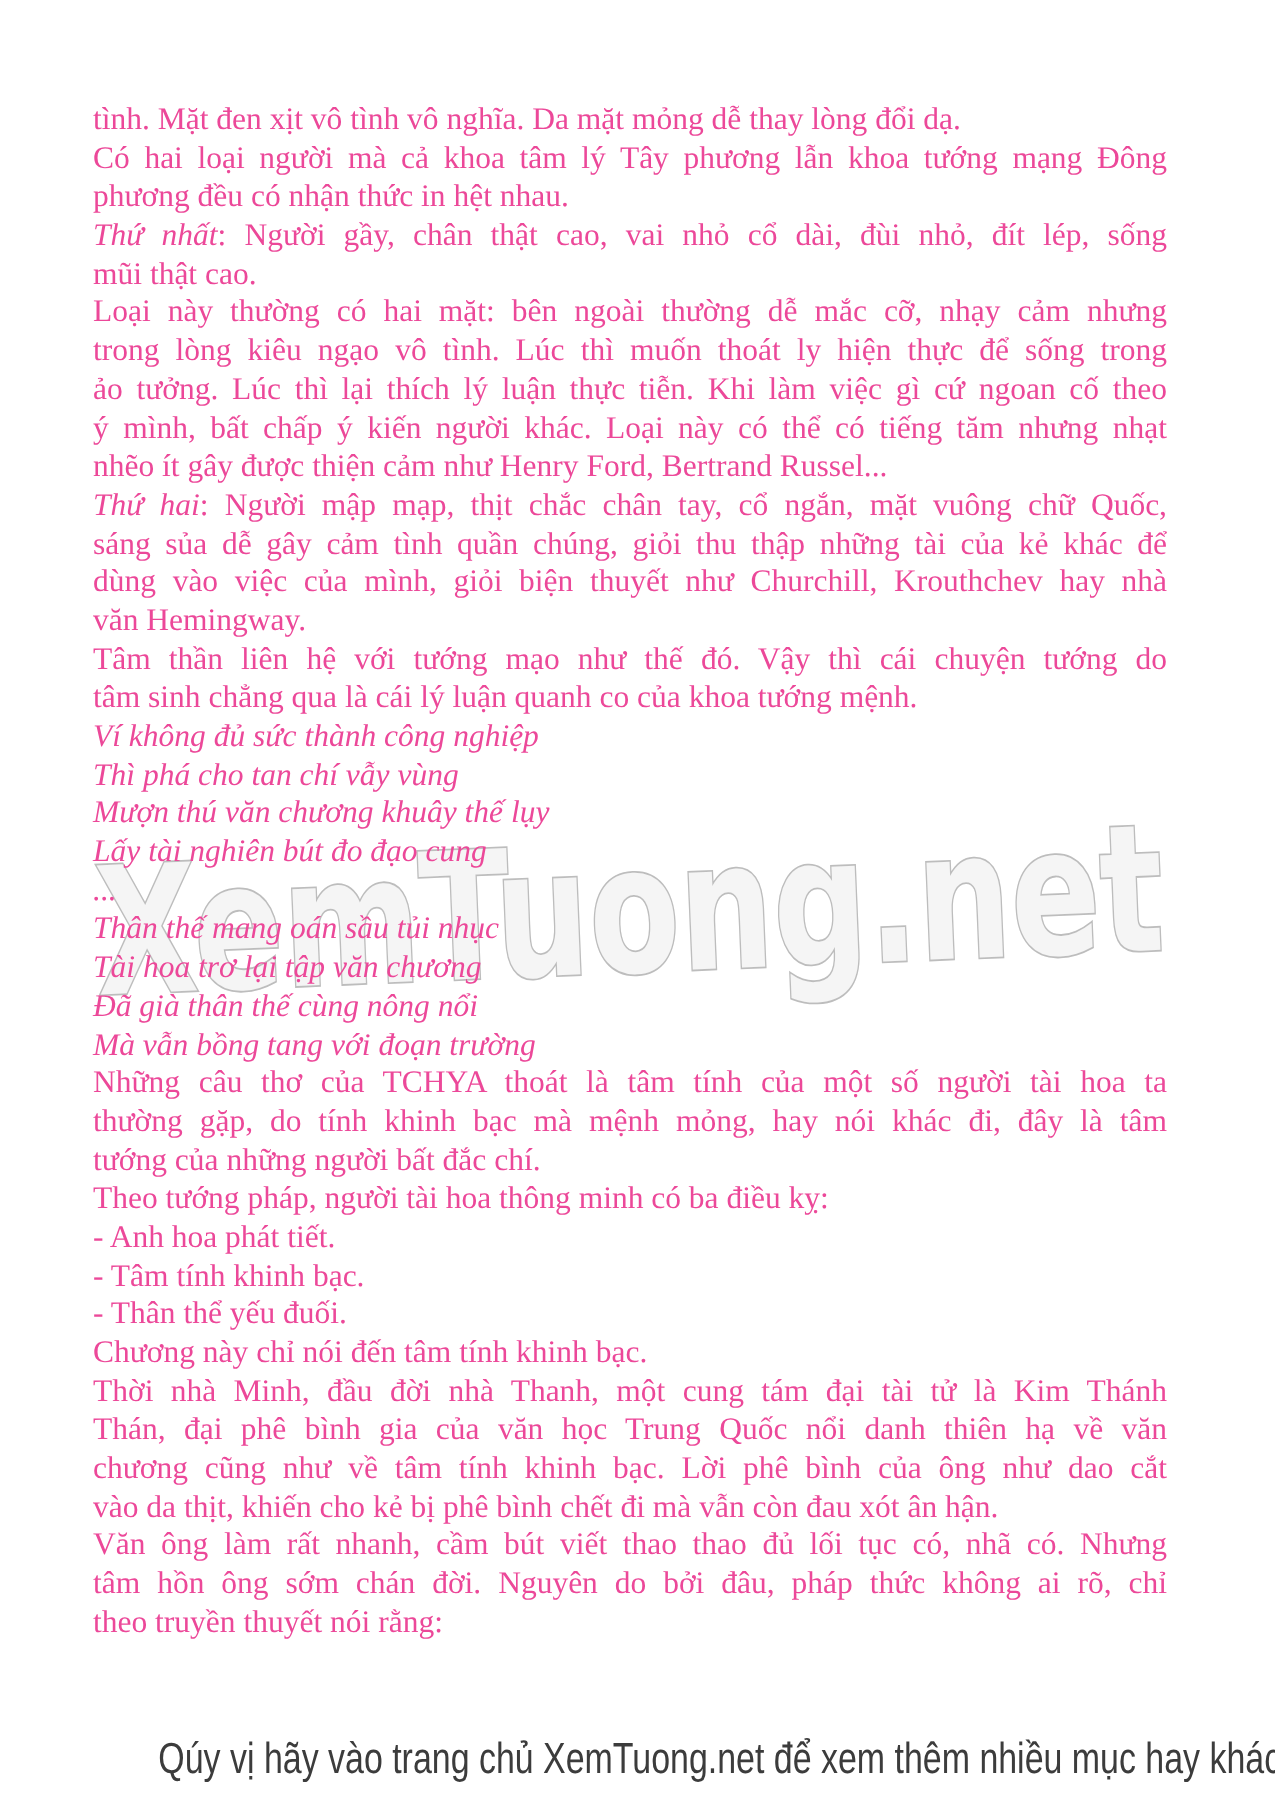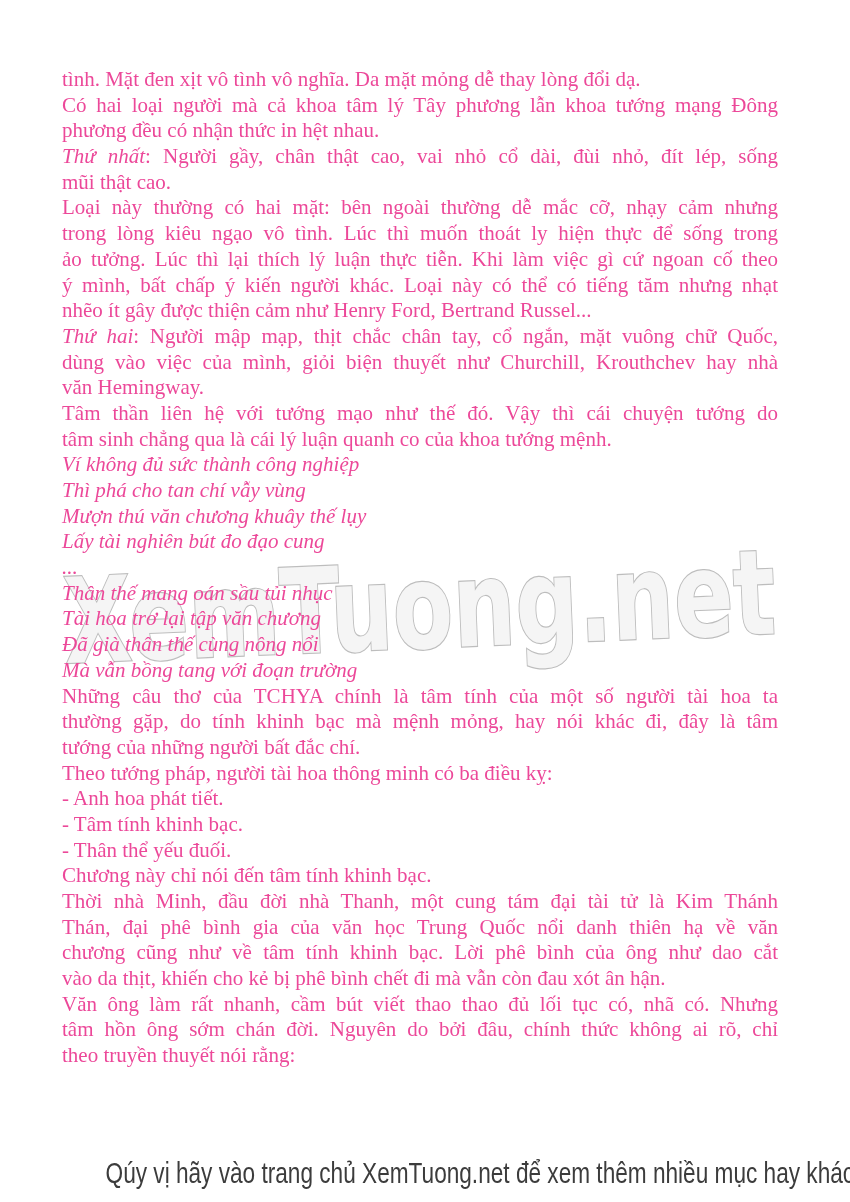--- a/index.html
+++ b/index.html
@@ -79,47 +79,48 @@
       <div class="line just">Có hai loại người mà cả khoa tâm lý Tây phương lẫn khoa tướng mạng Đông</div>
       <div class="line">phương đều có nhận thức in hệt nhau.</div>
       <div class="line just"><em>Thứ nhất</em>: Người gầy, chân thật cao, vai nhỏ cổ dài, đùi nhỏ, đít lép, sống</div>
       <div class="line">mũi thật cao.</div>
       <div class="line just">Loại này thường có hai mặt: bên ngoài thường dễ mắc cỡ, nhạy cảm nhưng</div>
       <div class="line just">trong lòng kiêu ngạo vô tình. Lúc thì muốn thoát ly hiện thực để sống trong</div>
       <div class="line just">ảo tưởng. Lúc thì lại thích lý luận thực tiễn. Khi làm việc gì cứ ngoan cố theo</div>
       <div class="line just">ý mình, bất chấp ý kiến người khác. Loại này có thể có tiếng tăm nhưng nhạt</div>
       <div class="line">nhẽo ít gây được thiện cảm như Henry Ford, Bertrand Russel...</div>
       <div class="line just"><em>Thứ hai</em>: Người mập mạp, thịt chắc chân tay, cổ ngắn, mặt vuông chữ Quốc,</div>
+      <div class="line just">sáng sủa dễ gây cảm tình quần chúng, giỏi thu thập những tài của kẻ khác để</div>
       <div class="line just">dùng vào việc của mình, giỏi biện thuyết như Churchill, Krouthchev hay nhà</div>
       <div class="line">văn Hemingway.</div>
       <div class="line just">Tâm thần liên hệ với tướng mạo như thế đó. Vậy thì cái chuyện tướng do</div>
       <div class="line">tâm sinh chẳng qua là cái lý luận quanh co của khoa tướng mệnh.</div>
       <div class="line ital">Ví không đủ sức thành công nghiệp</div>
       <div class="line ital">Thì phá cho tan chí vẫy vùng</div>
       <div class="line ital">Mượn thú văn chương khuây thế lụy</div>
       <div class="line ital">Lấy tài nghiên bút đo đạo cung</div>
       <div class="line ital">...</div>
       <div class="line ital">Thân thế mang oán sầu tủi nhục</div>
       <div class="line ital">Tài hoa trơ lại tập văn chương</div>
       <div class="line ital">Đã già thân thế cùng nông nổi</div>
       <div class="line ital">Mà vẫn bồng tang với đoạn trường</div>
-      <div class="line just">Những câu thơ của TCHYA chính là tâm tính của một số người tài hoa ta</div>
+      <div class="line just">Những câu thơ của TCHYA thoát là tâm tính của một số người tài hoa ta</div>
       <div class="line just">thường gặp, do tính khinh bạc mà mệnh mỏng, hay nói khác đi, đây là tâm</div>
       <div class="line">tướng của những người bất đắc chí.</div>
       <div class="line">Theo tướng pháp, người tài hoa thông minh có ba điều kỵ:</div>
       <div class="line">- Anh hoa phát tiết.</div>
       <div class="line">- Tâm tính khinh bạc.</div>
       <div class="line">- Thân thể yếu đuối.</div>
       <div class="line">Chương này chỉ nói đến tâm tính khinh bạc.</div>
       <div class="line just">Thời nhà Minh, đầu đời nhà Thanh, một cung tám đại tài tử là Kim Thánh</div>
       <div class="line just">Thán, đại phê bình gia của văn học Trung Quốc nổi danh thiên hạ về văn</div>
       <div class="line just">chương cũng như về tâm tính khinh bạc. Lời phê bình của ông như dao cắt</div>
       <div class="line">vào da thịt, khiến cho kẻ bị phê bình chết đi mà vẫn còn đau xót ân hận.</div>
       <div class="line just">Văn ông làm rất nhanh, cầm bút viết thao thao đủ lối tục có, nhã có. Nhưng</div>
-      <div class="line just">tâm hồn ông sớm chán đời. Nguyên do bởi đâu, chính thức không ai rõ, chỉ</div>
+      <div class="line just">tâm hồn ông sớm chán đời. Nguyên do bởi đâu, pháp thức không ai rõ, chỉ</div>
       <div class="line">theo truyền thuyết nói rằng:</div>
     </div>
 
   <div class="footer">
     <span class="footer-text">Qúy vị hãy vào trang chủ XemTuong.net để xem thêm nhiều mục hay khác</span>
   </div>
 
 </div>
 
 </body></html>

